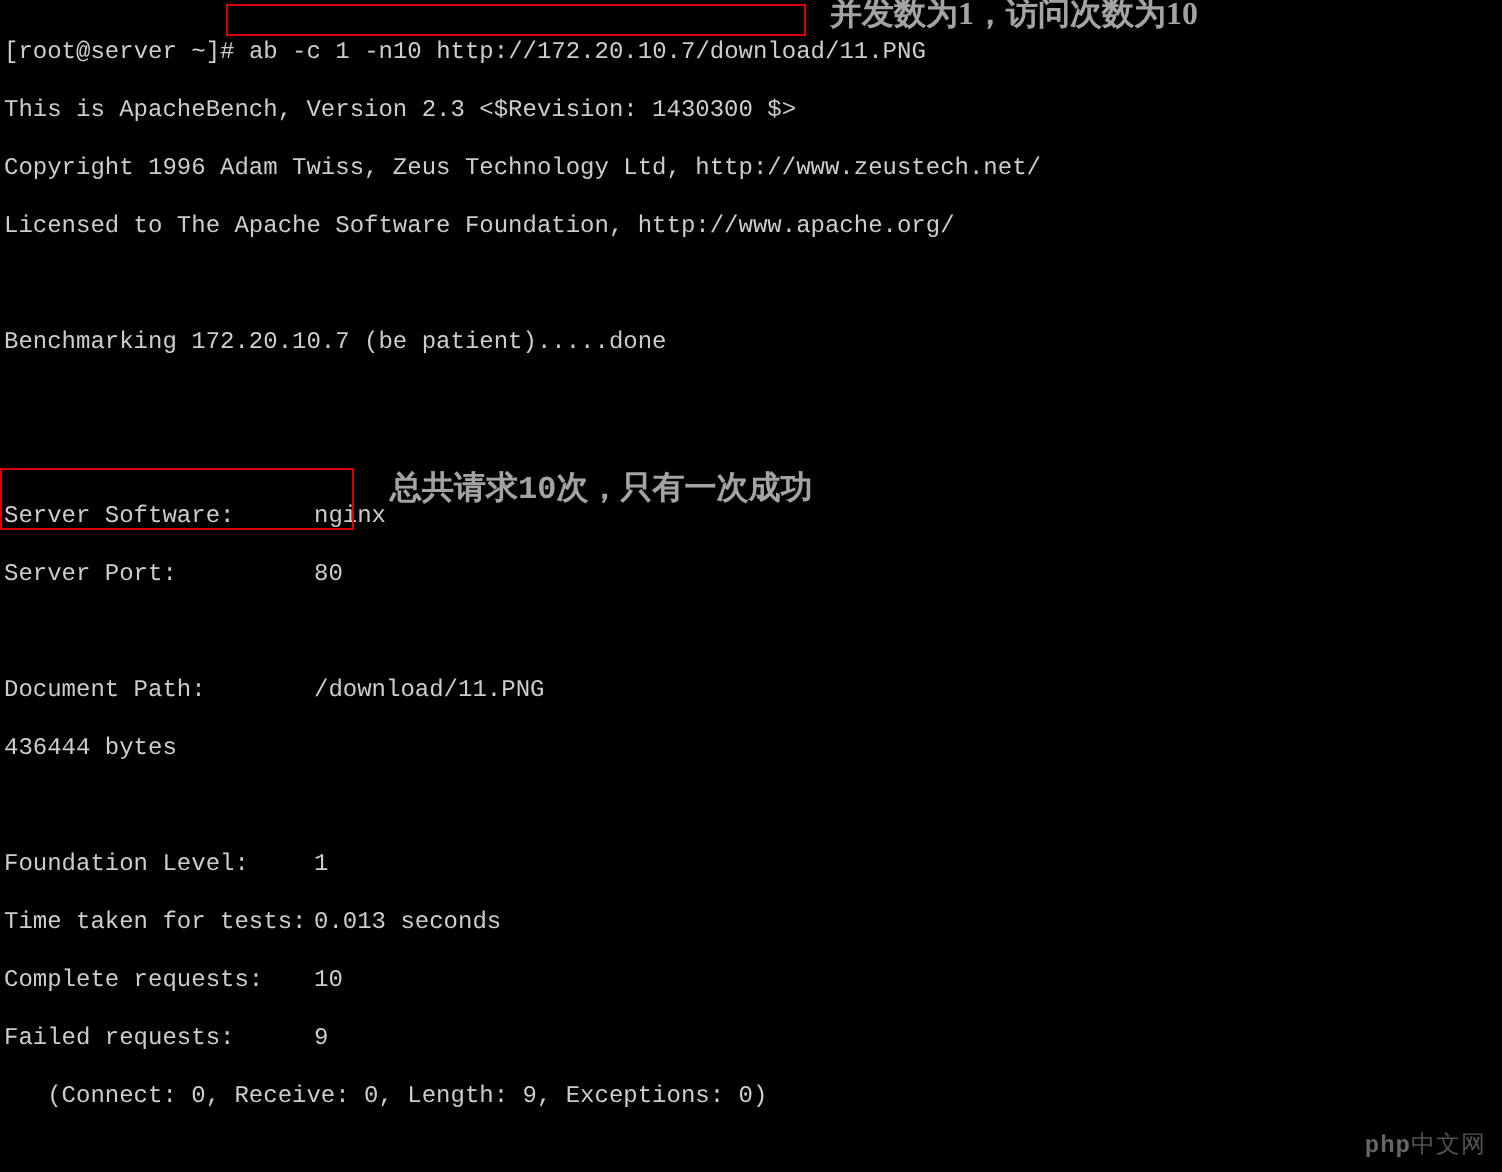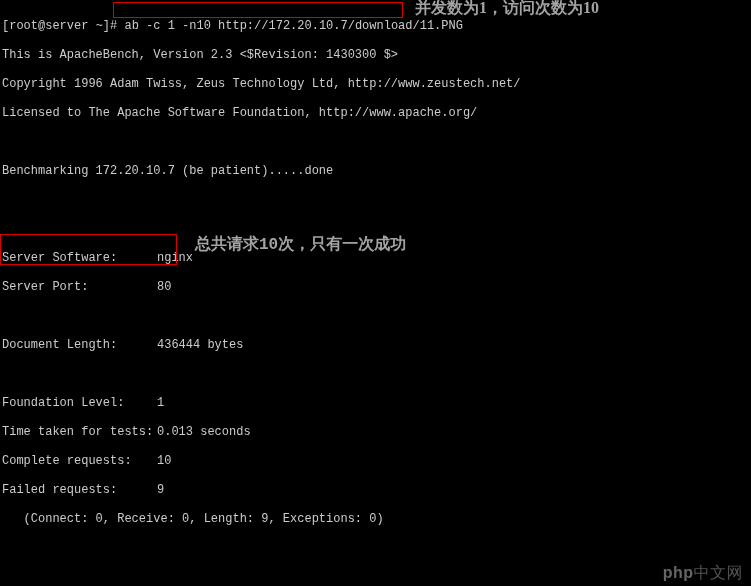--- a/index.html
+++ b/index.html
@@ -32,43 +32,44 @@
     color: #a3a3a3;
     font-family: "SimSun", "Songti SC", serif;
     font-size: 16px;
     font-weight: bold;
   }
   .watermark {
     position: absolute;
     right: 8px;
     bottom: 6px;
     color: #888;
-    font-family: Liberation Sans, sans-serif;
-    font-size: 16px;
+    font-family: Liberation Mono, monospace;
+    font-size: 12px;
     letter-spacing: 0.5px;
     opacity: 0.6;
   }
   .watermark b { color:#aaa; font-weight:bold; }
 </style>
 </head>
 <body>
 
 <div class="terminal">
 <span class="row">[<span>root</span>@<span>server</span> <span>~</span>]# <span>ab -c 1 -n10 http://172.20.10.7/download/11.PNG</span></span>
 <span class="row">This is ApacheBench, Version 2.3 &lt;$Revision: 1430300 $&gt;</span>
 <span class="row">Copyright 1996 Adam Twiss, Zeus Technology Ltd, http://www.zeustech.net/</span>
 <span class="row">Licensed to The Apache Software Foundation, http://www.apache.org/</span>
 <span class="row">&nbsp;</span>
 <span class="row">Benchmarking 172.20.10.7 (be patient).....done</span>
 <span class="row">&nbsp;</span>
 <span class="row">&nbsp;</span>
 <span class="row kv"><span class="label">Server Software:</span><span>nginx</span></span>
 <span class="row kv"><span class="label">Server Port:</span><span>80</span></span>
 <span class="row">&nbsp;</span>
-<span class="row kv"><span class="label">Document Length:</span><span>436444 bytes</span></span>
+<span class="row kv"><span class="label">Document Path:</span><span>/download/11.PNG</span></span>
+<span class="row kv"><span>436444 bytes</span></span>
 <span class="row">&nbsp;</span>
 <span class="row kv"><span class="label">Foundation Level:</span><span>1</span></span>
 <span class="row kv"><span class="label">Time taken for tests:</span><span>0.013 seconds</span></span>
 <span class="row kv"><span class="label">Complete requests:</span><span>10</span></span>
 <span class="row kv"><span class="label">Failed requests:</span><span>9</span></span>
 <span class="row">   (Connect: 0, Receive: 0, Length: 9, Exceptions: 0)</span>
 
 
 
 

